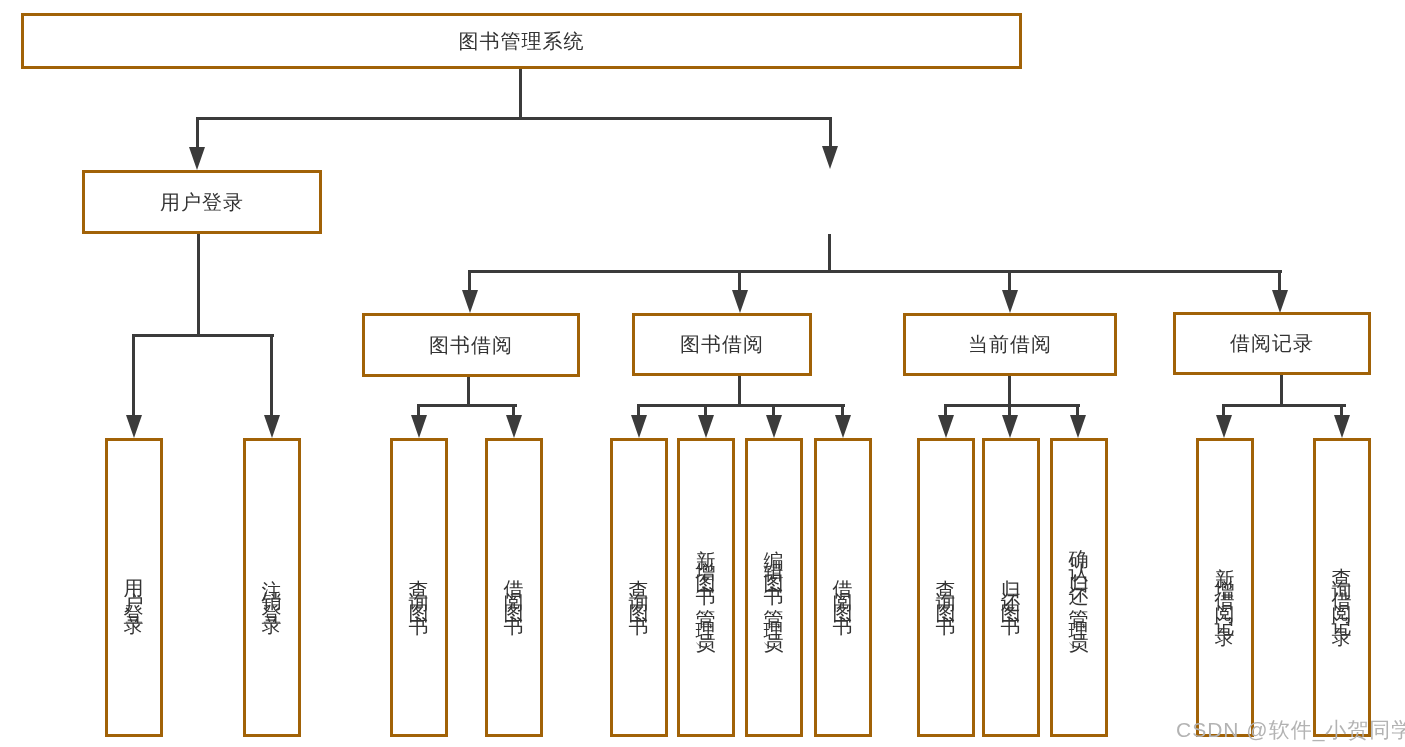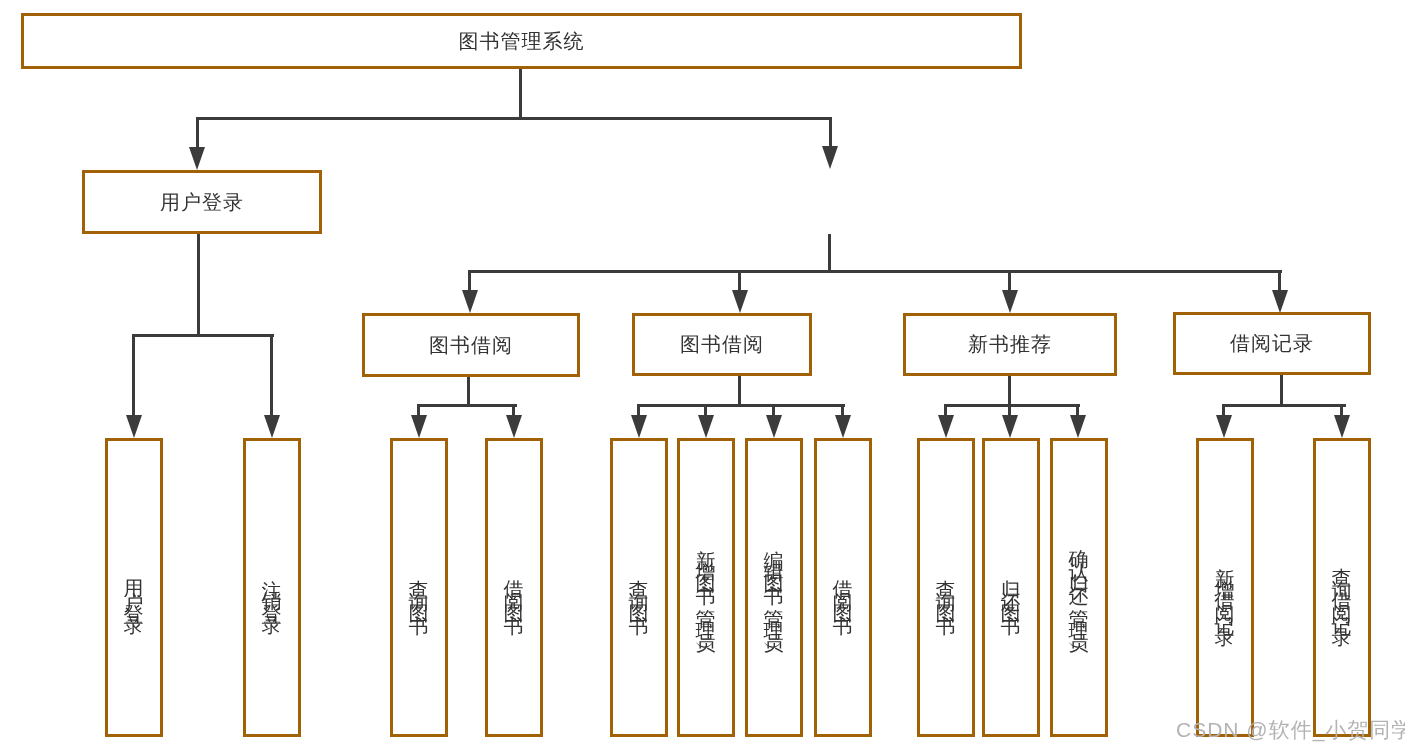--- a/index.html
+++ b/index.html
@@ -93,21 +93,21 @@
   <div class="vline" style="left:1340px;top:404px;height:14px"></div>
   <div class="arrow" style="left:1216px;top:415px"></div>
   <div class="arrow" style="left:1334px;top:415px"></div>
 
   <div class="box" style="left:21px;top:13px;width:1001px;height:56px">图书管理系统</div>
 
   <div class="box" style="left:82px;top:170px;width:240px;height:64px">用户登录</div>
 
   <div class="box" style="left:362px;top:313px;width:218px;height:64px">图书借阅</div>
   <div class="box" style="left:632px;top:313px;width:180px;height:63px">图书借阅</div>
-  <div class="box" style="left:903px;top:313px;width:214px;height:63px">新书推荐</div>
+  <div class="box" style="left:903px;top:313px;width:214px;height:63px">当前借阅</div>
   <div class="box" style="left:1173px;top:312px;width:198px;height:63px">借阅记录</div>
 
   <div class="box leaf" style="left:105px;top:438px;width:58px;height:299px">用户登录</div>
   <div class="box leaf" style="left:243px;top:438px;width:58px;height:299px">注销登录</div>
 
   <div class="box leaf" style="left:390px;top:438px;width:58px;height:299px">查询图书</div>
   <div class="box leaf" style="left:485px;top:438px;width:58px;height:299px">借阅图书</div>
 
   <div class="box leaf" style="left:610px;top:438px;width:58px;height:299px">查询图书</div>
   <div class="box leaf" style="left:677px;top:438px;width:58px;height:299px">新增图书（管理员）</div>

